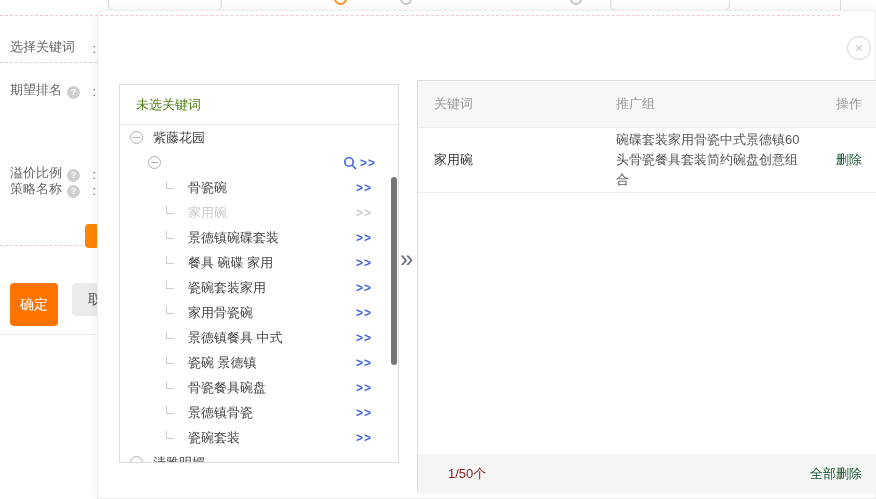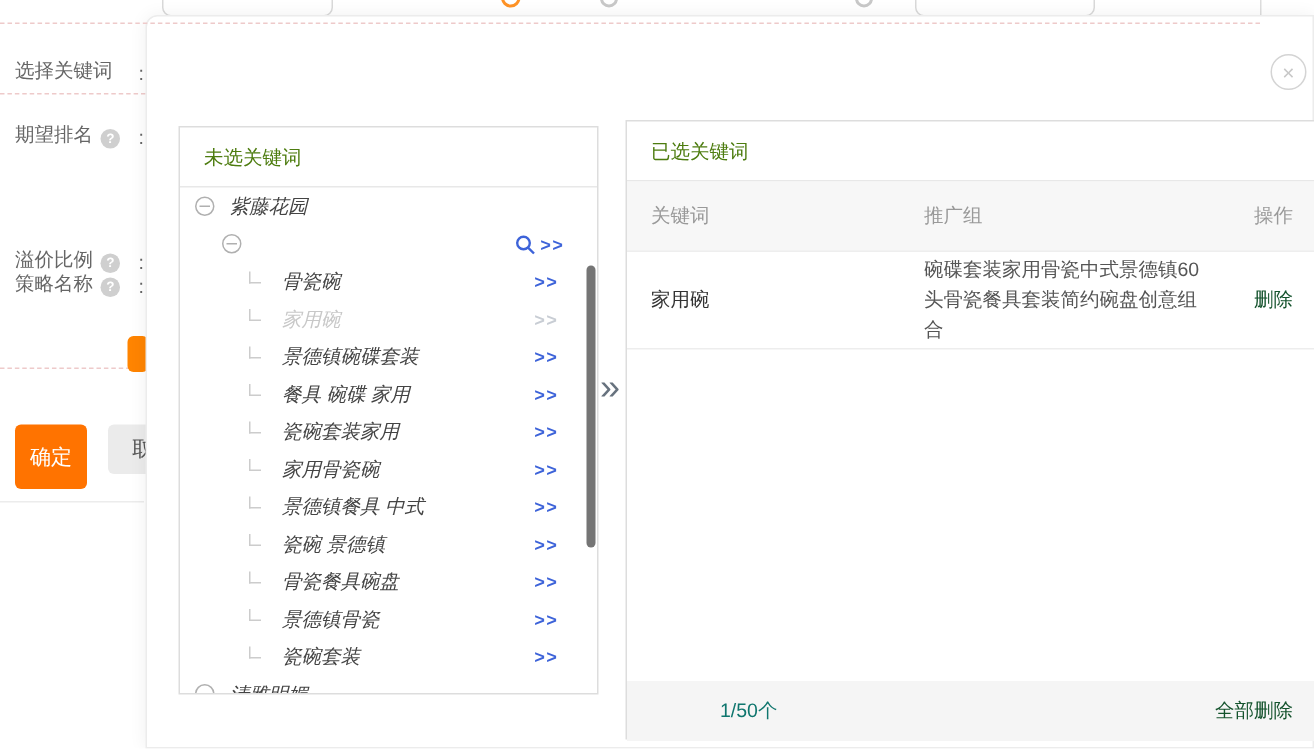--- a/index.html
+++ b/index.html
@@ -31,21 +31,21 @@
            border:1px solid #ececec; border-radius:8px 0 0 0; box-shadow:0 0 12px rgba(0,0,0,.06); }
   .close-btn { position:absolute; left:749px; top:25px; width:24px; height:24px; border:1px solid #d4d4d4;
                border-radius:50%; color:#c8c8c8; font-size:14px; line-height:22px; text-align:center; cursor:pointer; }
 
   .panel { position:absolute; background:#fff; border:1px solid #ddd; }
   .panel-header { height:40px; line-height:40px; padding-left:16px; font-size:13px; color:#4d7c0f; border-bottom:1px solid #e8e8e8; }
 
   
   .panel-left { left:21px; top:73px; width:280px; height:379px; overflow:hidden; }
   .tree { position:relative; }
-  .tree-row { height:25px; display:flex; align-items:center; font-size:13px; color:#444;font-style:italic; }
+  .tree-row { height:25px; display:flex; align-items:center; font-size:13px; color:#444; }
   .tree-row .t-label { white-space:nowrap; }
   .minus-icon { width:13px; height:13px; border:1px solid #b0b0b0; border-radius:50%; margin-right:10px; position:relative; flex:0 0 13px; }
   .minus-icon::after { content:""; position:absolute; left:2px; right:2px; top:5px; height:1px; background:#b0b0b0; }
   .indent0 { padding-left:10px; }
   .indent1 { padding-left:28px; }
   .indent2 { padding-left:46px; }
   .branch { width:8px; height:8px; border-left:1px solid #ccc; border-bottom:1px solid #ccc; margin:-6px 14px 0 0; flex:0 0 8px; }
   .add-link { margin-left:auto; margin-right:26px; color:#3d63d9; font-size:12px; font-weight:700; letter-spacing:1px; cursor:pointer; }
   .group-tools { margin-left:auto; margin-right:22px; display:flex; align-items:center; gap:3px; }
   .group-tools .add-link { margin:0; }
@@ -59,21 +59,21 @@
   
   .panel-right { left:319px; top:69px; width:460px; height:413px; }
   .grid-row { display:grid; grid-template-columns:182px 220px 1fr; align-items:center; }
   .thead { height:47px; background:#f7f7f7; color:#999; font-size:13px; border-bottom:1px solid #eee; }
   .thead > span, .trow > * { padding-left:16px; }
   .trow { min-height:65px; font-size:13px; color:#333; border-bottom:1px solid #ededed; }
   .trow .group-cell { color:#555; line-height:20px; max-width:220px; padding-right:14px; }
   .link { color:#14532d; cursor:pointer; text-decoration:none; }
   .rp-footer { position:absolute; left:0; top:373px; width:458px; height:40px; background:#f5f5f5;
                display:flex; align-items:center; justify-content:space-between; padding:0 14px 0 30px; font-size:13px; }
-  .rp-footer .count { color:#0f766e;margin-left:32px; }
+  .rp-footer .count { color:#7f1d1d; }
 </style>
 </head>
 <body>
 
 <div class="screen">
 
   <div>
     <div class="bg-input" style="left:108px;width:114px;"></div>
     <div class="bg-input" style="left:610px;width:120px;"></div>
     <span class="half-circle" style="left:334px;top:-8px;width:13px;height:13px;border:2px solid #ff9326;"></span>
@@ -192,21 +192,20 @@
           <span class="t-label">清雅明媚</span>
         </div>
 
       </div>
       <div class="scroll-thumb"></div>
     </div>
 
     <div class="transfer">»</div>
 
     <div class="panel panel-right">
-      <div class="panel-header">已选关键词</div>
       <div class="grid-row thead">
         <span>关键词</span>
         <span>推广组</span>
         <span>操作</span>
       </div>
       <div class="grid-row trow">
         <span>家用碗</span>
         <span class="group-cell">碗碟套装家用骨瓷中式景德镇60头骨瓷餐具套装简约碗盘创意组合</span>
         <span><a class="link">删除</a></span>
       </div>

